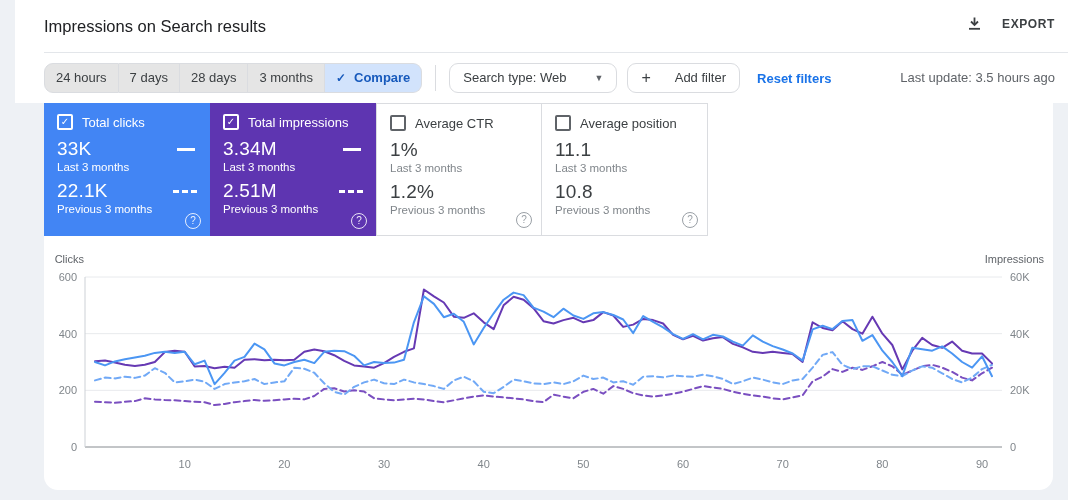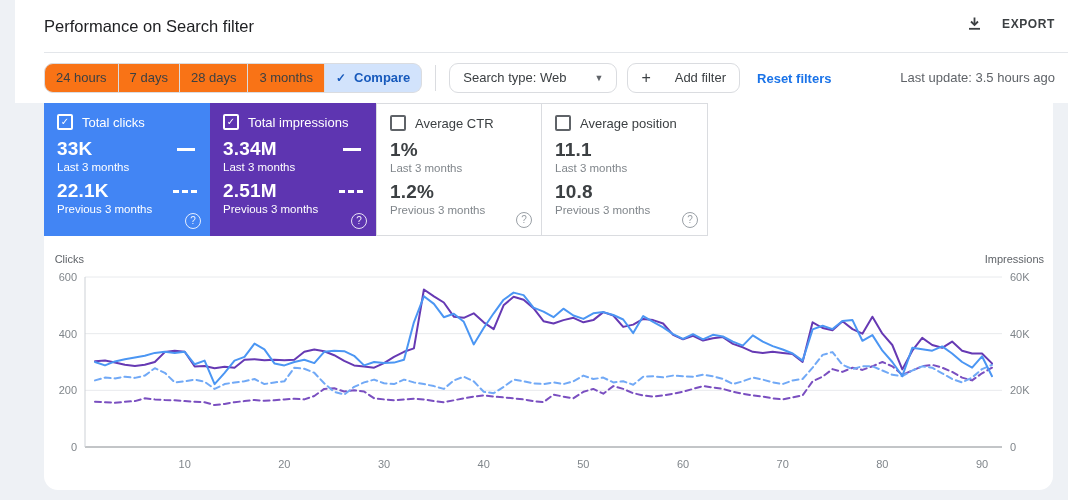--- a/index.html
+++ b/index.html
@@ -11,21 +11,21 @@
   }
   
   .header{position:absolute;left:15px;top:0;right:0;height:103px;background:#fff;}
   .title{position:absolute;left:29px;top:17px;font-size:16.5px;color:#202124;}
   .export{position:absolute;right:13px;top:16px;display:flex;align-items:center;gap:20px;
           font-size:12px;font-weight:bold;letter-spacing:.6px;color:#3c4043;cursor:pointer;}
   .title-divider{position:absolute;left:29px;right:0;top:52px;height:1px;background:#e3e6ea;}
 
   .filter-row{position:absolute;left:29px;top:63px;display:flex;align-items:center;}
   .chip-group{display:flex;}
-  .chip{border:1px solid #dadce0;border-left-width:0;background:#f97316;color:#3c4043;
+  .chip{border:1px solid #dadce0;border-left-width:0;background:#e5e5e5;color:#3c4043;
         font-size:13px;height:28px;line-height:28px;padding:0 11px;cursor:pointer;white-space:nowrap;}
   .chip:first-child{border-left-width:1px;border-radius:9px 0 0 9px;}
   .chip.last{border-radius:0 9px 9px 0;}
   .chip.selected{background:#d2e3fc;color:#185abc;font-weight:bold;text-align:center;}
   .chip .check{margin-right:8px;font-size:12px;}
   .vsep{width:1px;height:26px;background:#dadce0;margin:0 13px;}
   .pill{border:1px solid #dadce0;border-radius:9px;background:#fff;color:#3c4043;font-size:13px;
         height:28px;line-height:28px;padding:0 13px;display:flex;align-items:center;gap:24px;
         cursor:pointer;white-space:nowrap;}
   .pill + .pill{margin-left:10px;}
@@ -42,39 +42,39 @@
   .tile-blue{background:#4285f4;color:#fff;}
   .tile-purple{background:#5e35b1;color:#fff;}
   .tile-white{background:#fff;border:1px solid #dadce0;color:#3c4043;}
   .tile-white + .tile-white{border-left-width:0;}
   .cb-row{display:flex;align-items:center;gap:9px;font-size:13px;margin-bottom:9px;}
   .checkbox{width:12px;height:12px;border:2px solid #fff;border-radius:2px;flex:0 0 auto;
             display:flex;align-items:center;justify-content:center;}
   .tile-white .checkbox{border-color:#5f6368;}
   .check-glyph{font-size:10px;line-height:1;color:#fff;}
   .value-row{display:flex;justify-content:space-between;align-items:center;height:20px;}
-  .value{font-size:19px;font-weight:bold;letter-spacing:.2px;}
+  .value{font-size:19px;font-weight:normal;letter-spacing:.2px;}
   .tile-white .value{color:#3c4043;}
   .glyph-solid{width:18px;border-top:3px solid #fff;margin-right:2px;}
   .glyph-dashed{width:24px;border-top:3px dashed #fff;margin-right:0;}
   .caption{font-size:11.5px;margin:2px 0 8px 0;}
   .tile-white .caption{color:#80868b;}
   .help{position:absolute;right:9px;bottom:7px;width:14px;height:14px;border:1.5px solid rgba(255,255,255,.85);
         border-radius:50%;font-size:10px;line-height:14px;text-align:center;color:rgba(255,255,255,.9);}
   .tile-white .help{border-color:#9aa0a6;color:#9aa0a6;}
 
   #chart-svg{position:absolute;left:0;top:150px;}
   #chart-svg text{font-family:"Liberation Sans", sans-serif;font-size:11px;fill:#80868b;}
   #chart-svg text.axis-name{fill:#5f6368;}
 </style>
 </head>
 <body>
 
 <div class="header">
-  <div class="title">Performance on Search filter</div>
+  <div class="title">Impressions on Search results</div>
 
   <div class="export">
     <svg width="15" height="15" viewBox="0 0 15 15">
       <path d="M7.5 1.5v7" stroke="#3c4043" stroke-width="1.8" fill="none"></path>
       <path d="M4 5.5l3.5 3.5L11 5.5" stroke="#3c4043" stroke-width="1.8" fill="none"></path>
       <path d="M2 12.8h11" stroke="#3c4043" stroke-width="1.8" fill="none"></path>
     </svg>
     <span>EXPORT</span>
   </div>
 

